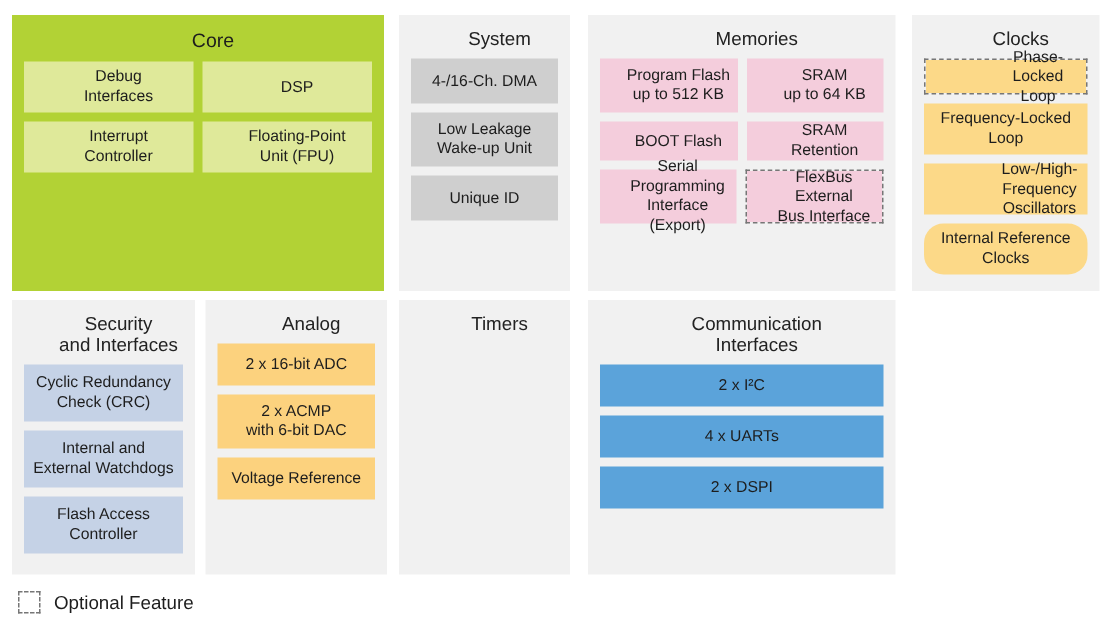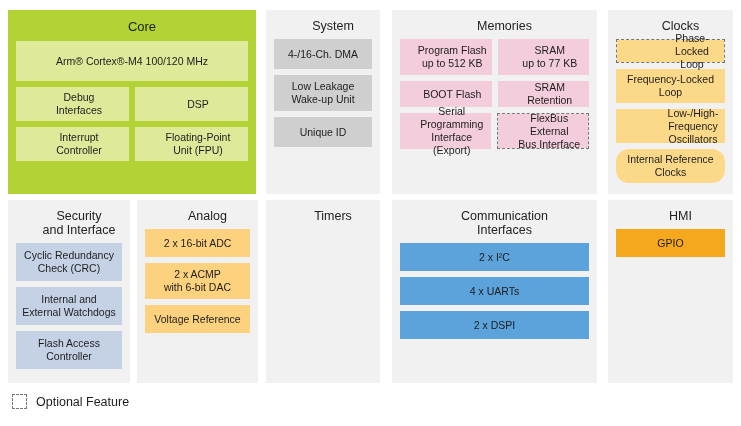--- a/index.html
+++ b/index.html
@@ -113,21 +113,20 @@
   }
 </style>
 </head>
 <body>
 
 <div id="diagram">
 
   <div class="panel core-panel" style="left:8px; top:10px; width:248px; height:184px;">
     <div class="panel-title">Core</div>
     <div class="blocks">
-      <div class="blk c-core" style="height:40px;">Arm® Cortex®-M4 100/120 MHz</div>
       <div class="grid2">
         <div class="blk c-core" style="height:34px;">Debug
 Interfaces</div>
         <div class="blk c-core" style="height:34px;">DSP</div>
       </div>
       <div class="grid2">
         <div class="blk c-core" style="height:34px;">Interrupt
 Controller</div>
         <div class="blk c-core" style="height:34px;">Floating-Point
 Unit (FPU)</div>
@@ -145,21 +144,21 @@
     </div>
   </div>
 
   <div class="panel" style="left:392px; top:10px; width:205px; height:184px;">
     <div class="panel-title">Memories</div>
     <div class="blocks">
       <div class="grid2">
         <div class="blk c-mem" style="height:36px;">Program Flash
 up to 512 KB</div>
         <div class="blk c-mem" style="height:36px;">SRAM
-up to 77 KB</div>
+up to 64 KB</div>
       </div>
       <div class="grid2">
         <div class="blk c-mem" style="height:26px;">BOOT Flash</div>
         <div class="blk c-mem" style="height:26px;">SRAM Retention</div>
       </div>
       <div class="grid2">
         <div class="blk c-mem" style="height:36px;">Serial Programming
 Interface (Export)</div>
         <div class="blk c-mem optional" style="height:36px;">FlexBus External
 Bus Interface</div>
@@ -175,21 +174,21 @@
 Loop</div>
       <div class="blk c-clock" style="height:34px;padding-left:48px;">Low-/High-
 Frequency Oscillators</div>
       <div class="blk c-clock" style="height:34px;border-radius:13px;">Internal Reference
 Clocks</div>
     </div>
   </div>
 
   <div class="panel" style="left:8px; top:200px; width:122px; height:183px;">
     <div class="panel-title">Security
-and Interface</div>
+and Interfaces</div>
     <div class="blocks">
       <div class="blk c-sec" style="height:38px;">Cyclic Redundancy
 Check (CRC)</div>
       <div class="blk c-sec" style="height:38px;">Internal and
 External Watchdogs</div>
       <div class="blk c-sec" style="height:38px;">Flash Access
 Controller</div>
     </div>
   </div>
 
@@ -210,25 +209,19 @@
   <div class="panel" style="left:392px; top:200px; width:205px; height:183px;">
     <div class="panel-title">Communication
 Interfaces</div>
     <div class="blocks">
       <div class="blk c-comm" style="height:28px;">2 x I²C</div>
       <div class="blk c-comm" style="height:28px;">4 x UARTs</div>
       <div class="blk c-comm" style="height:28px;">2 x DSPI</div>
     </div>
   </div>
 
-  <div class="panel" style="left:608px; top:200px; width:125px; height:183px;">
-    <div class="panel-title">HMI</div>
-    <div class="blocks">
-      <div class="blk c-hmi" style="height:28px;">GPIO</div>
-    </div>
-  </div>
 
   <div id="legend">
     <span class="swatch"></span>
     <span class="legend-label">Optional Feature</span>
   </div>
 
 </div>
 
 </body></html>

